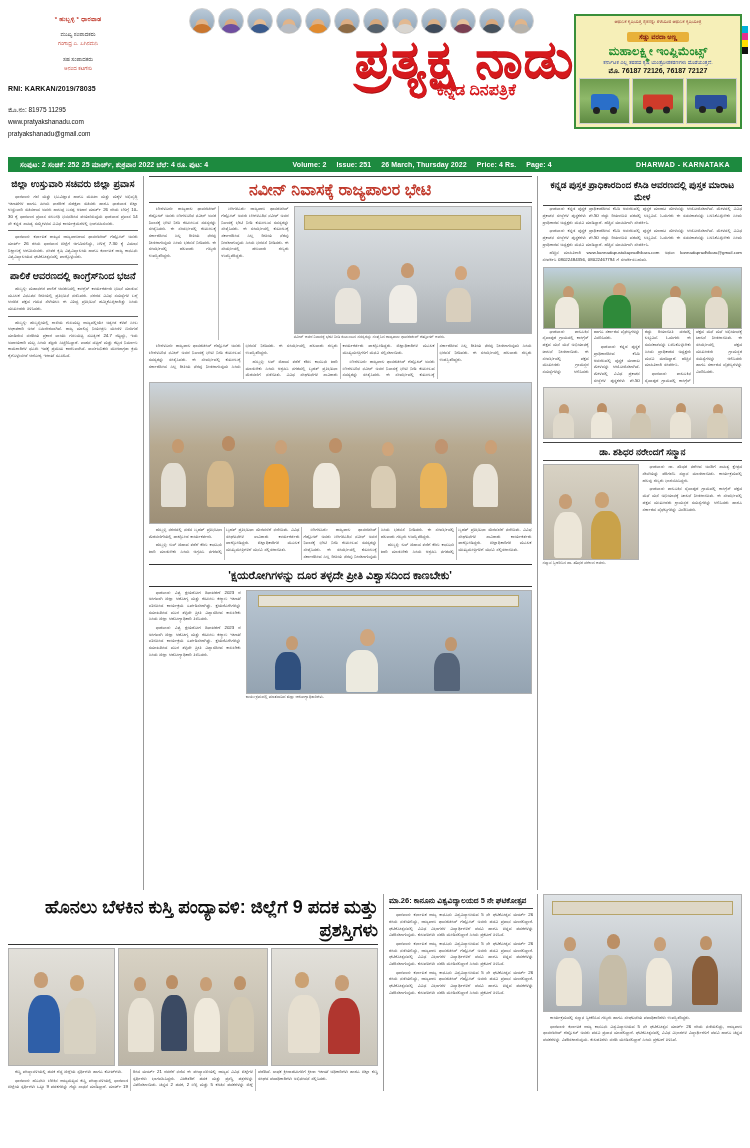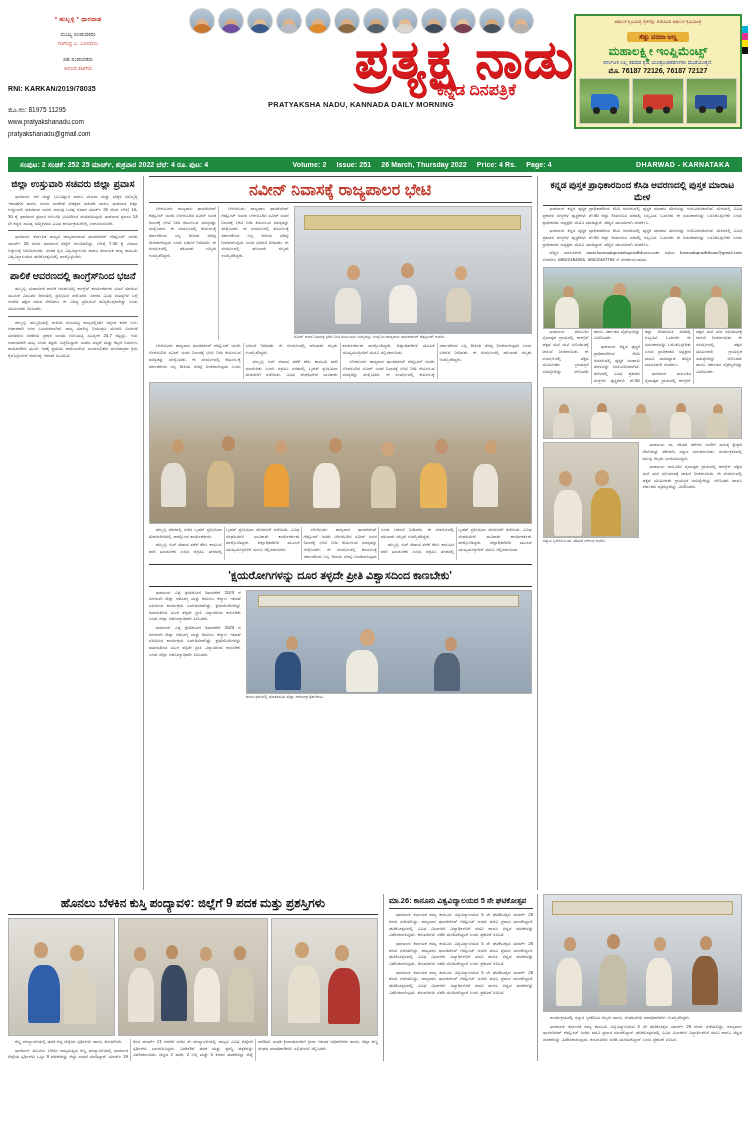--- a/index.html
+++ b/index.html
@@ -105,21 +105,21 @@
 
   .head { position:absolute; border-radius:50% 50% 45% 45%; }
   .torso { position:absolute; border-radius:40% 40% 6% 6%; }
   .banner-strip { position:absolute; left:4%; right:4%; height:12%; background:#d8c88f; border:1px solid #b6a469; }
 
   
   .bottom { display:flex; gap:5px; margin-top:4px; }
   .b-left  { width:378px; border-right:1px solid #999; padding-right:5px; }
   .b-mid   { width:150px; border-right:1px solid #999; padding-right:4px; }
   .b-right { width:200px; }
-  .hl-bottom { font-size:12px; font-weight:bold; text-align:center; padding:2px 0 3px 0;
+  .hl-bottom { font-size:18px; font-weight:bold; text-align:right; padding:2px 0 3px 0;
                border-bottom:1.2px solid #333; line-height:1.25; }
   .hl-bm { font-size:7.5px; font-weight:bold; line-height:1.35; padding:2px 0; border-bottom:1px solid #444;}
 </style>
 </head>
 <body>
 
 <div class="page">
 
   <div class="masthead">
 
@@ -185,21 +185,20 @@
             <div class="p-face" style="background:#d9a97d"></div>
             <div class="p-body" style="background:#46515c"></div>
           </div>
         <div class="portrait p-sky">
             <div class="p-face" style="background:#e0b58b"></div>
             <div class="p-body" style="background:#b6b2ab"></div>
           </div>
       </div>
       <div class="logo">ಪ್ರತ್ಯಕ್ಷ ನಾಡು</div>
       <div class="logo-kn">ಕನ್ನಡ ದಿನಪತ್ರಿಕೆ</div>
-      <div class="logo-en">PRATYAKSHA NADU, KANNADA DAILY MORNING</div>
     </div>
 
     <div class="mh-right">
       <div class="ad-box">
         <div class="ad-l1">ಆಧುನಿಕ ಕೃಷಿಯತ್ತ ರೈತರನ್ನು ಸೆಳೆಯುವ ಆಧುನಿಕ ಕೃಷಿಯಂತ್ರ</div>
         <div class="ad-l2">ಸೆಡ್ಡು ವರದಾ ಅಣ್ಣ</div>
         <div class="ad-title">ಮಹಾಲಕ್ಷ್ಮೀ ಇಂಪ್ಲಿಮೆಂಟ್ಸ್</div>
         <div class="ad-l3">ಕರ್ನಾಟಕ ಎಲ್ಲ ತರಹದ ಕೃಷಿ ಯಂತ್ರೋಪಕರಣಗಳು ದೊರೆಯುತ್ತವೆ.</div>
         <div class="ad-phone">ಮೊ. 76187 72126, 76187 72127</div>
         <div class="ad-imgs">
@@ -370,20 +369,21 @@
         <div class="head" style="left:27%;top:30%;width:10px;height:12px;background:#bb8f66"></div>
         <div class="torso" style="left:24%;top:48%;width:21px;height:27px;background:#ece7da"></div>
         <div class="head" style="left:47%;top:31%;width:10px;height:12px;background:#c89f77"></div>
         <div class="torso" style="left:44%;top:49%;width:21px;height:27px;background:#cfc6b2"></div>
         <div class="head" style="left:67%;top:30%;width:10px;height:12px;background:#be9369"></div>
         <div class="torso" style="left:64%;top:48%;width:21px;height:27px;background:#e9e3d5"></div>
         <div class="head" style="left:86%;top:32%;width:10px;height:12px;background:#c59c74"></div>
         <div class="torso" style="left:83%;top:50%;width:21px;height:26px;background:#d6cdb9"></div>
       </div>
 
+      <div class="hl-small" style="text-align:center; margin-top:3px; border-top:1px solid #444; border-bottom:1px solid #444;">ಡಾ. ಶಶಿಧರ ನರೇಂದಗೆ ಸನ್ಮಾನ</div>
 
       <div style="display:flex; gap:4px; margin-top:3px;">
         <div style="width:96px;">
           <div class="photo ph-wall" style="height:96px;">
             <div class="head" style="left:16%;top:30%;width:13px;height:15px;background:#c79e76"></div>
             <div class="torso" style="left:11%;top:50%;width:28px;height:46px;background:#ece6d8"></div>
             <div class="head" style="left:55%;top:28%;width:14px;height:16px;background:#cba274"></div>
             <div class="torso" style="left:50%;top:48%;width:30px;height:48px;background:#c9a24a"></div>
           </div>
           <div class="cap">ಸನ್ಮಾನ ಸ್ವೀಕರಿಸಿದ ಡಾ. ಶಶಿಧರ ನರೇಂದ ಅವರು.</div>

